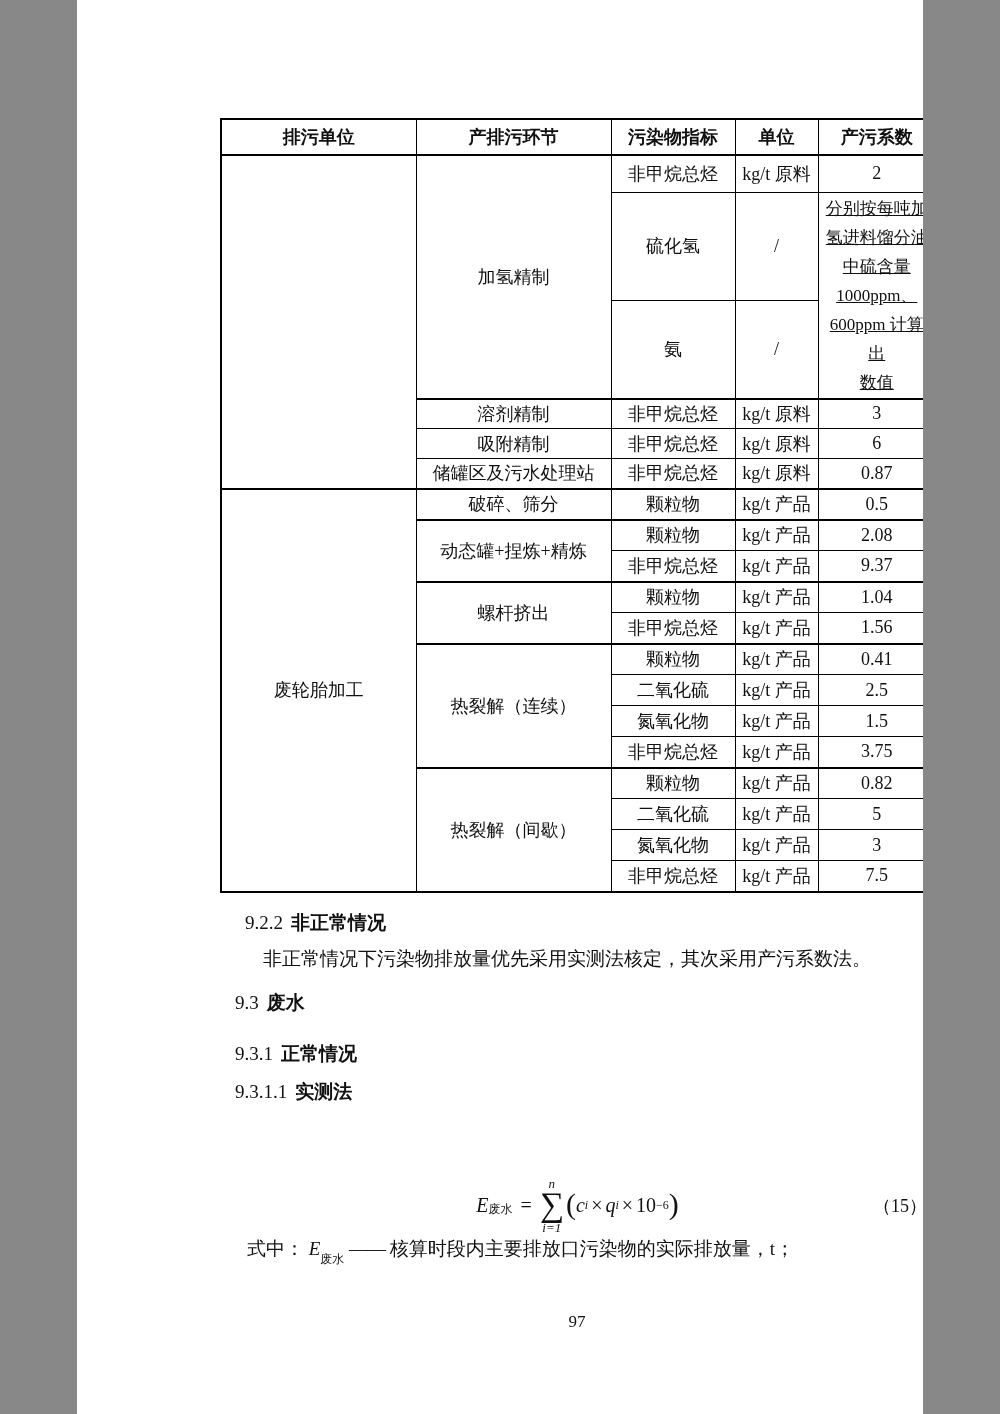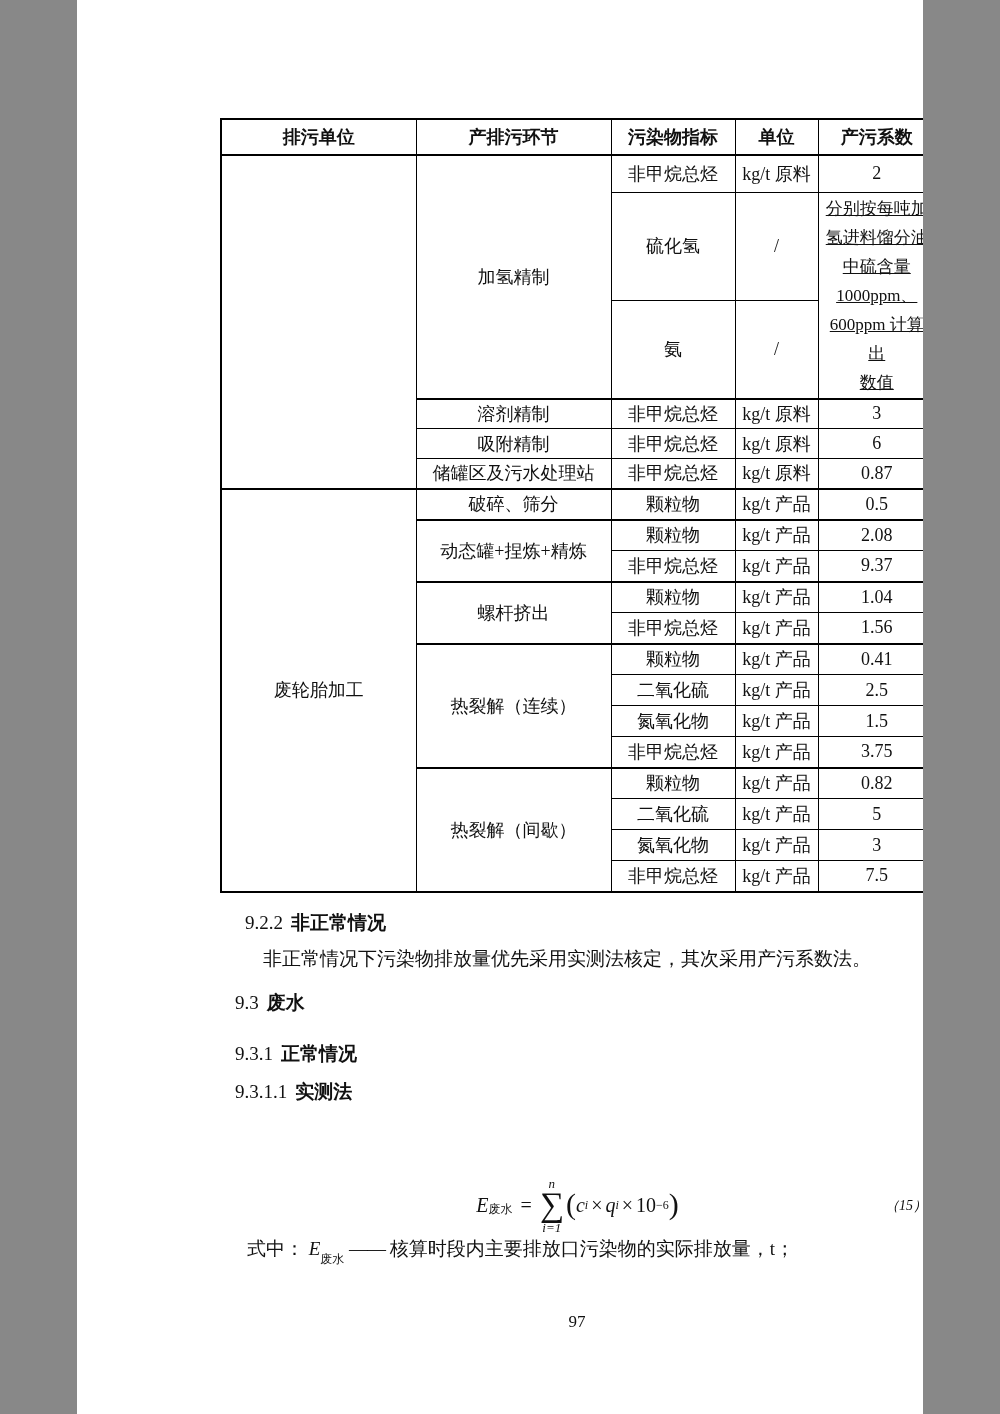--- a/index.html
+++ b/index.html
@@ -72,21 +72,21 @@
   .f-body sub { font-size:12px; }
   .f-body sup { font-size:12px; }
   .cjk-sub { font-size:12px; font-style:normal; position:relative; top:4px; }
   .f-eq { margin:0 8px; }
   .sum { display:inline-flex; flex-direction:column; align-items:center; line-height:1; margin-right:2px; }
   .sum-top { font-size:13px; font-style:italic; line-height:1; }
   .sum-sigma { font-size:34px; line-height:0.9; }
   .sum-bot { font-size:13px; font-style:italic; line-height:1.1; }
   .paren { font-size:30px; font-weight:400; line-height:1; position:relative; top:-2px; }
   .f-times { margin:0 3px; }
-  .f-num { position:absolute; right:8px; font-size:14px;font-style:italic; }
+  .f-num { position:absolute; right:8px; font-size:18px; }
 
   .where-line { font-size:19px; white-space:nowrap; }
   .where-line sub { font-size:12px; }
   .where-line .cjk-sub { top:3px; }
   .dash { letter-spacing:-1px; }
 
   .page-number {
     position:absolute; left:0; top:1312px; width:1000px;
     text-align:center; font-size:17px;
   }

